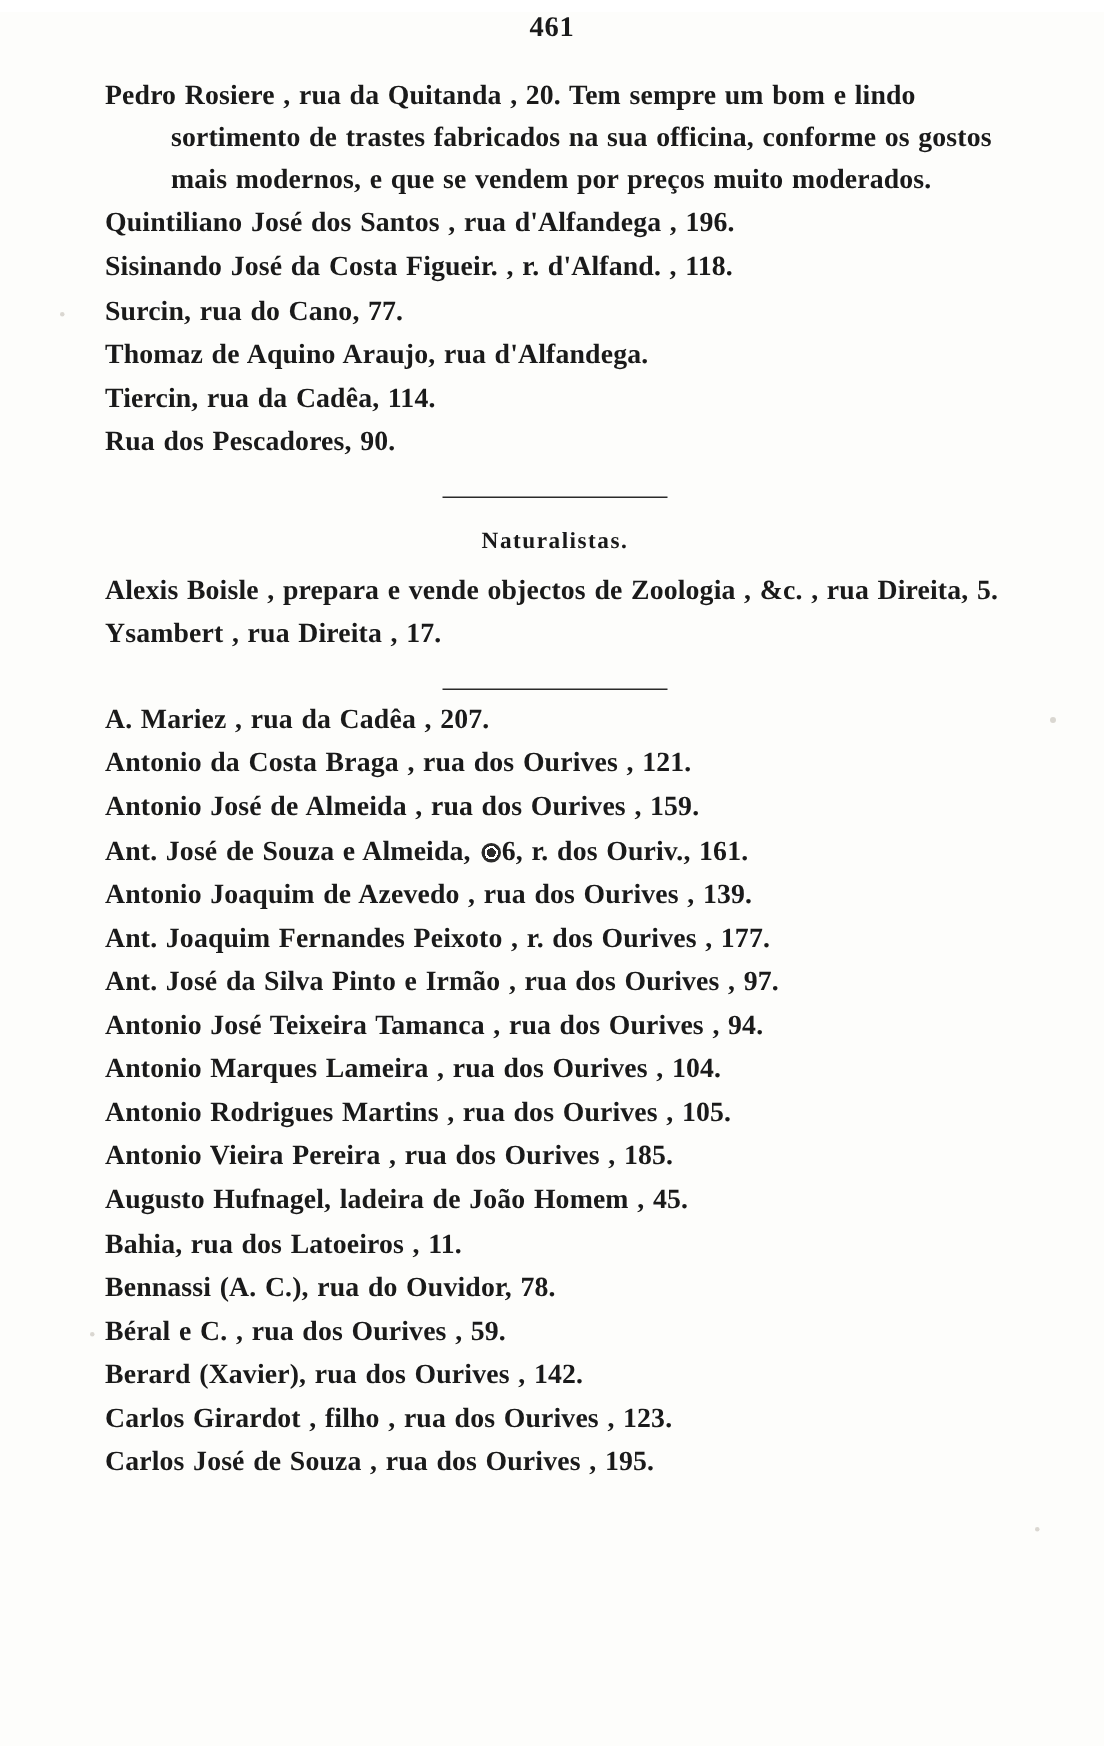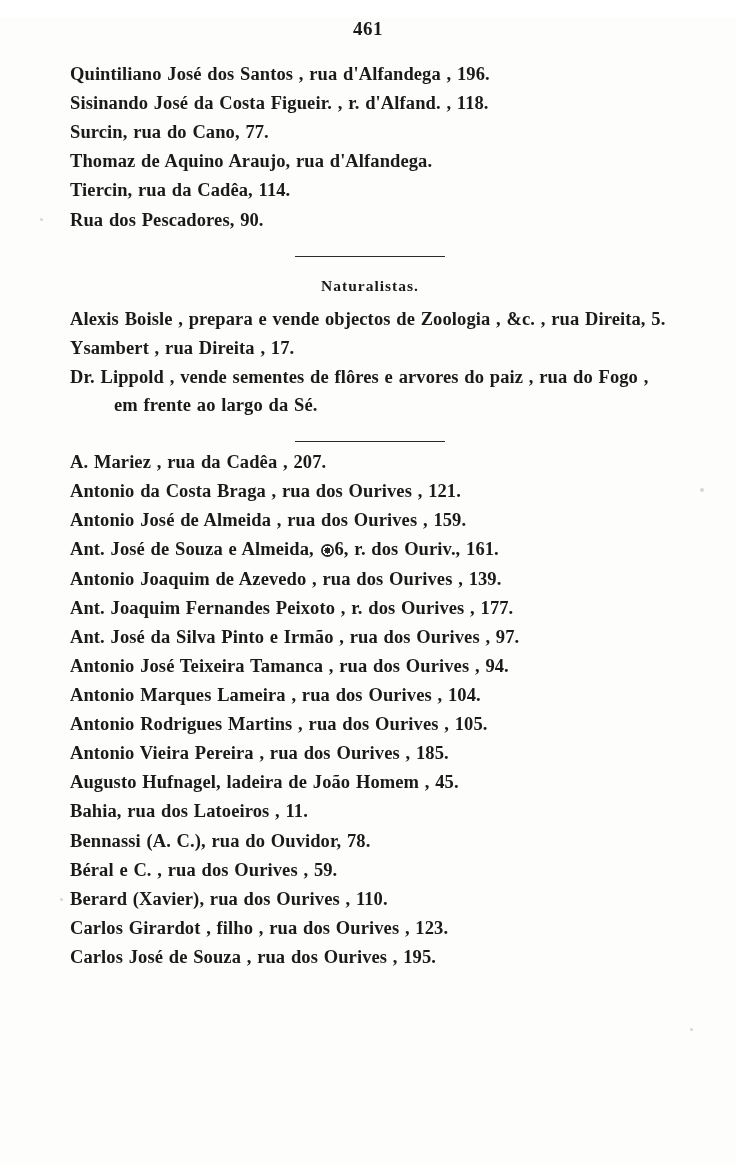--- a/index.html
+++ b/index.html
@@ -21,21 +21,21 @@
     position: relative;
     background: #fdfdfb;
     padding: 0;
     box-sizing: border-box;
   }
   .page-number {
     text-align: center;
     font-size: 19px;
     font-weight: bold;
     letter-spacing: 0.5px;
-    margin-top: 18px;
+    margin-top: 8px;
     margin-bottom: 20px;
     font-family: "Liberation Serif", serif;
   }
   .content {
     margin: 0 auto;
     width: 600px;
     padding-left: 4px;
   }
   .entry {
     font-size: 18.5px;
@@ -95,52 +95,52 @@
   <div class="speck" style="left:40px; top:200px; width:3px; height:3px;"></div>
   <div class="speck" style="left:700px; top:470px; width:4px; height:4px;"></div>
   <div class="speck" style="left:60px; top:880px; width:3px; height:3px;"></div>
   <div class="speck" style="left:690px; top:1010px; width:3px; height:3px;"></div>
 
   <div class="page-number">461</div>
 
   <div class="content">
 
     <div>
+      <p class="entry wrap">Pedro Rosiere , rua da Quitanda , 20. Tem sempre um bom e lindo sortimento de trastes fabricados na sua officina, conforme os gostos mais modernos, e que se vendem por preços muito moderados.</p>
       <p class="entry">Quintiliano José dos Santos , rua d'Alfandega , 196.</p>
       <p class="entry">Sisinando José da Costa Figueir. , r. d'Alfand. , 118.</p>
       <p class="entry">Surcin, rua do Cano, 77.</p>
       <p class="entry">Thomaz de Aquino Araujo, rua d'Alfandega.</p>
       <p class="entry">Tiercin, rua da Cadêa, 114.</p>
       <p class="entry">Rua dos Pescadores, 90.</p>
     </div>
 
     <div class="section-block">
       <div class="rule"></div>
       <div class="section-head">Naturalistas.</div>
       <p class="entry wrap">Alexis Boisle , prepara e vende objectos de Zoologia , &amp;c. , rua Direita, 5.</p>
       <p class="entry">Ysambert , rua Direita , 17.</p>
-      <p class="entry wrap">Dr. Lippold , vende sementes de flôres e arvores do paiz , rua do Fogo , em frente ao largo da Sé.</p>
     </div>
 
     <div class="section-block">
       <div class="rule"></div>
       <p class="entry">A. Mariez , rua da Cadêa , 207.</p>
       <p class="entry">Antonio da Costa Braga , rua dos Ourives , 121.</p>
       <p class="entry">Antonio José de Almeida , rua dos Ourives , 159.</p>
       <p class="entry">Ant. José de Souza e Almeida, <span class="ornament"></span>6, r. dos Ouriv., 161.</p>
       <p class="entry">Antonio Joaquim de Azevedo , rua dos Ourives , 139.</p>
       <p class="entry">Ant. Joaquim Fernandes Peixoto , r. dos Ourives , 177.</p>
       <p class="entry">Ant. José da Silva Pinto e Irmão , rua dos Ourives , 97.</p>
       <p class="entry">Antonio José Teixeira Tamanca , rua dos Ourives , 94.</p>
       <p class="entry">Antonio Marques Lameira , rua dos Ourives , 104.</p>
       <p class="entry">Antonio Rodrigues Martins , rua dos Ourives , 105.</p>
       <p class="entry">Antonio Vieira Pereira , rua dos Ourives , 185.</p>
       <p class="entry">Augusto Hufnagel, ladeira de João Homem , 45.</p>
       <p class="entry">Bahia, rua dos Latoeiros , 11.</p>
       <p class="entry">Bennassi (A. C.), rua do Ouvidor, 78.</p>
       <p class="entry">Béral e C. , rua dos Ourives , 59.</p>
-      <p class="entry">Berard (Xavier), rua dos Ourives , 110.</p>
+      <p class="entry">Berard (Xavier), rua dos Ourives , 142.</p>
       <p class="entry">Carlos Girardot , filho , rua dos Ourives , 123.</p>
       <p class="entry">Carlos José de Souza , rua dos Ourives , 195.</p>
     </div>
 
   </div>
 </div>
 
 </body></html>

